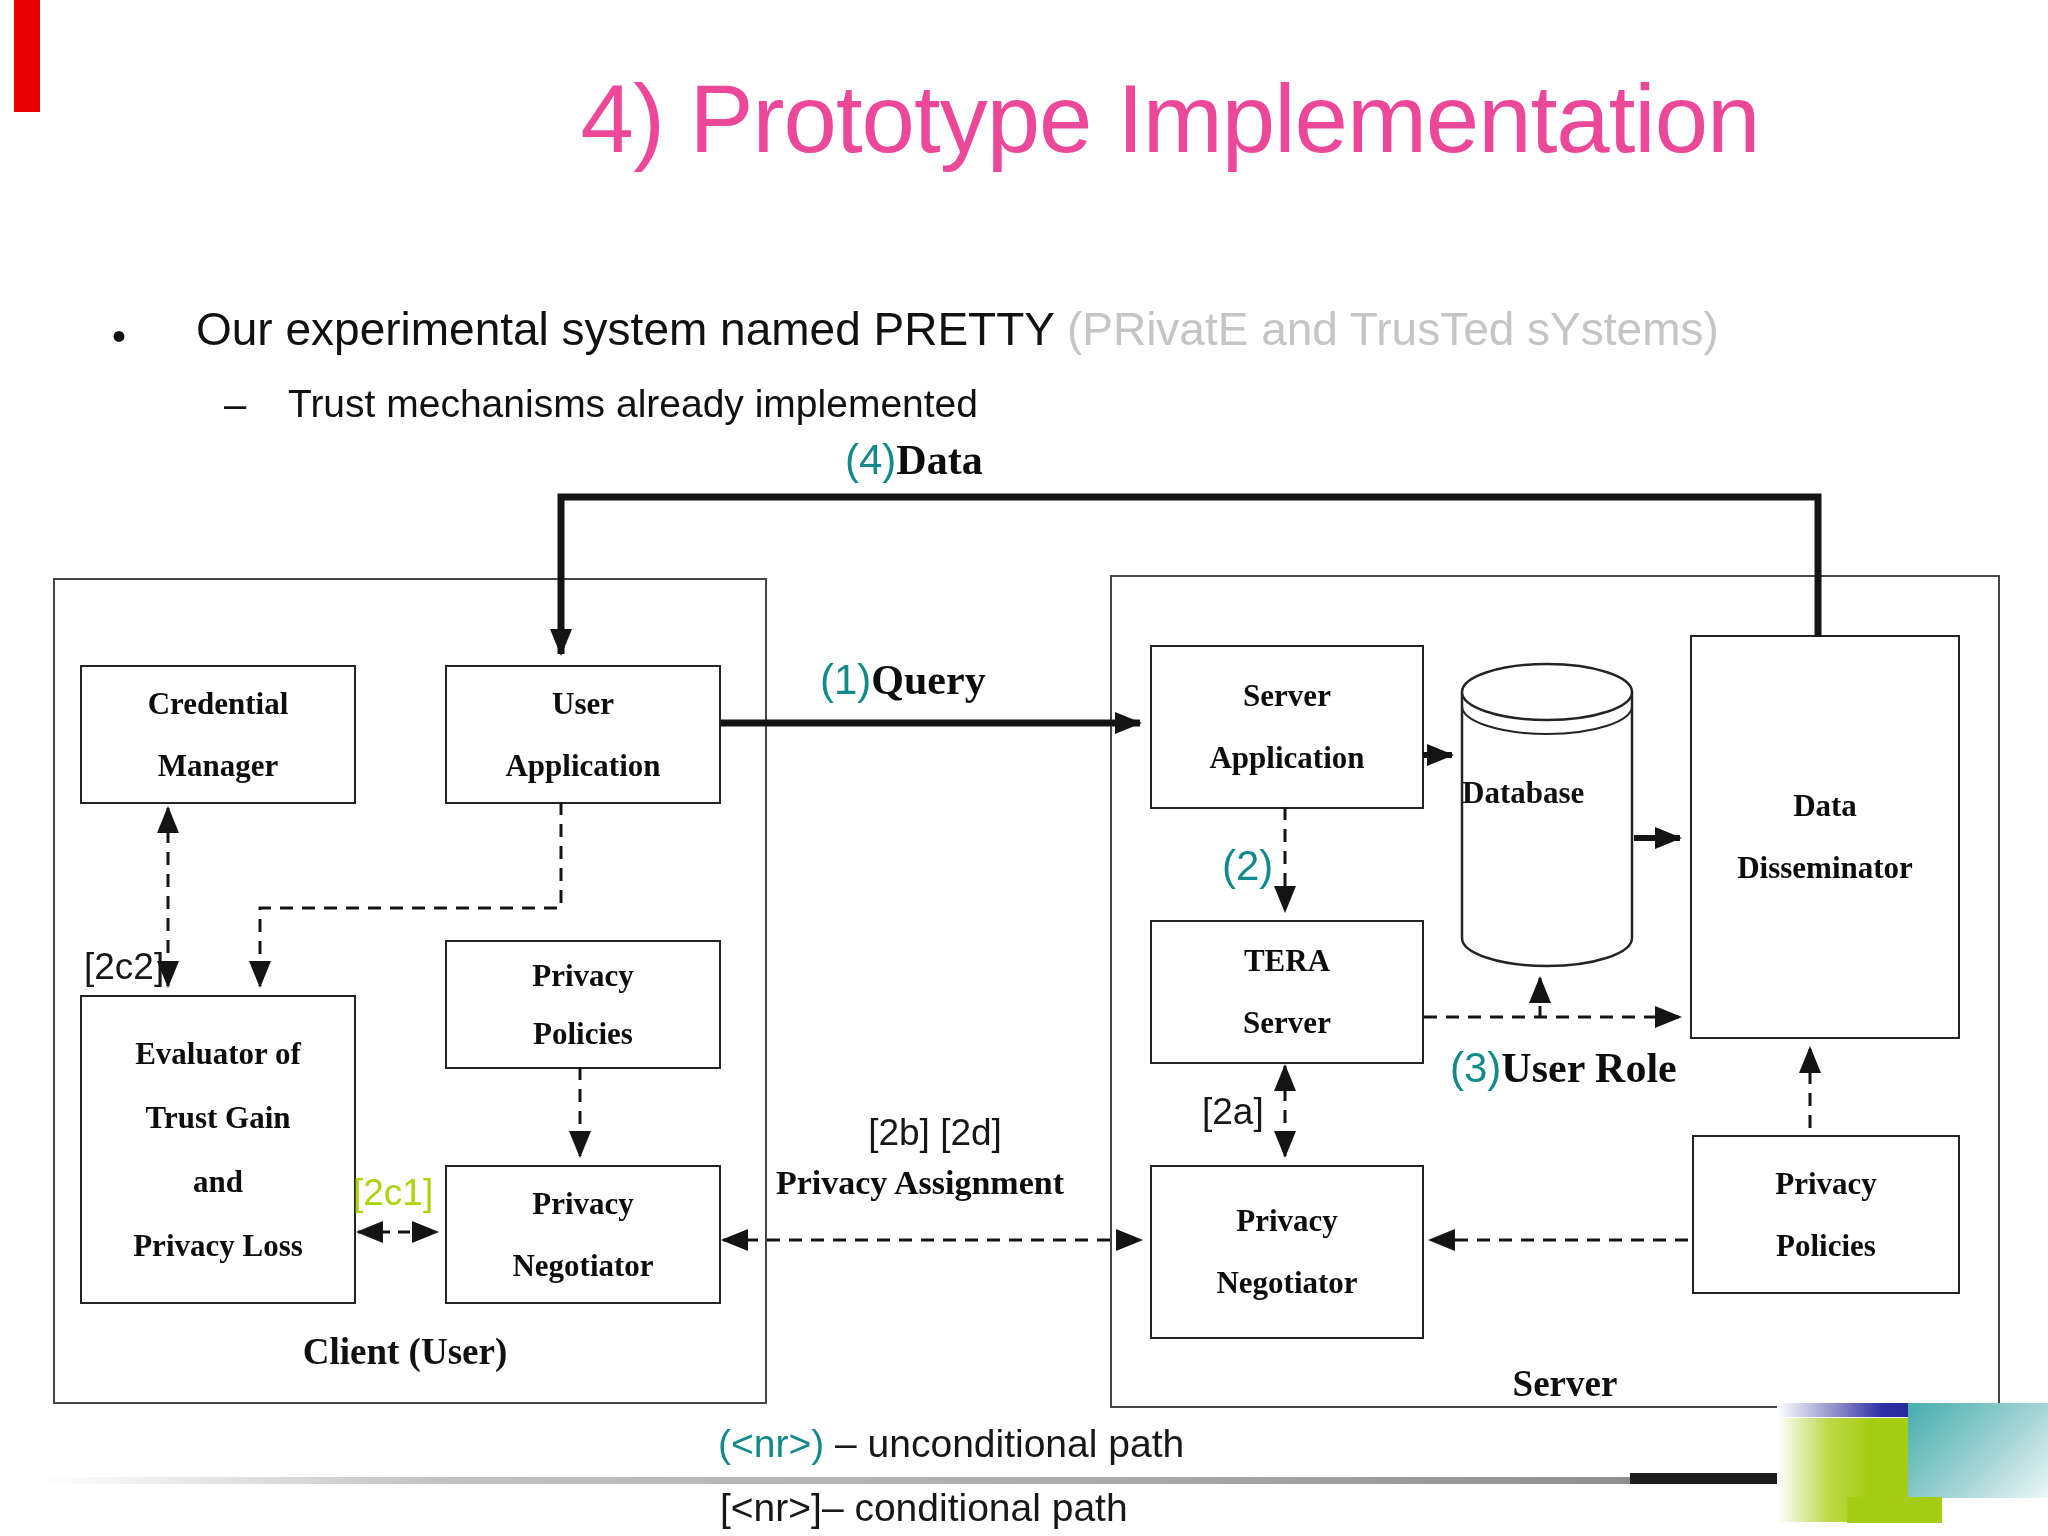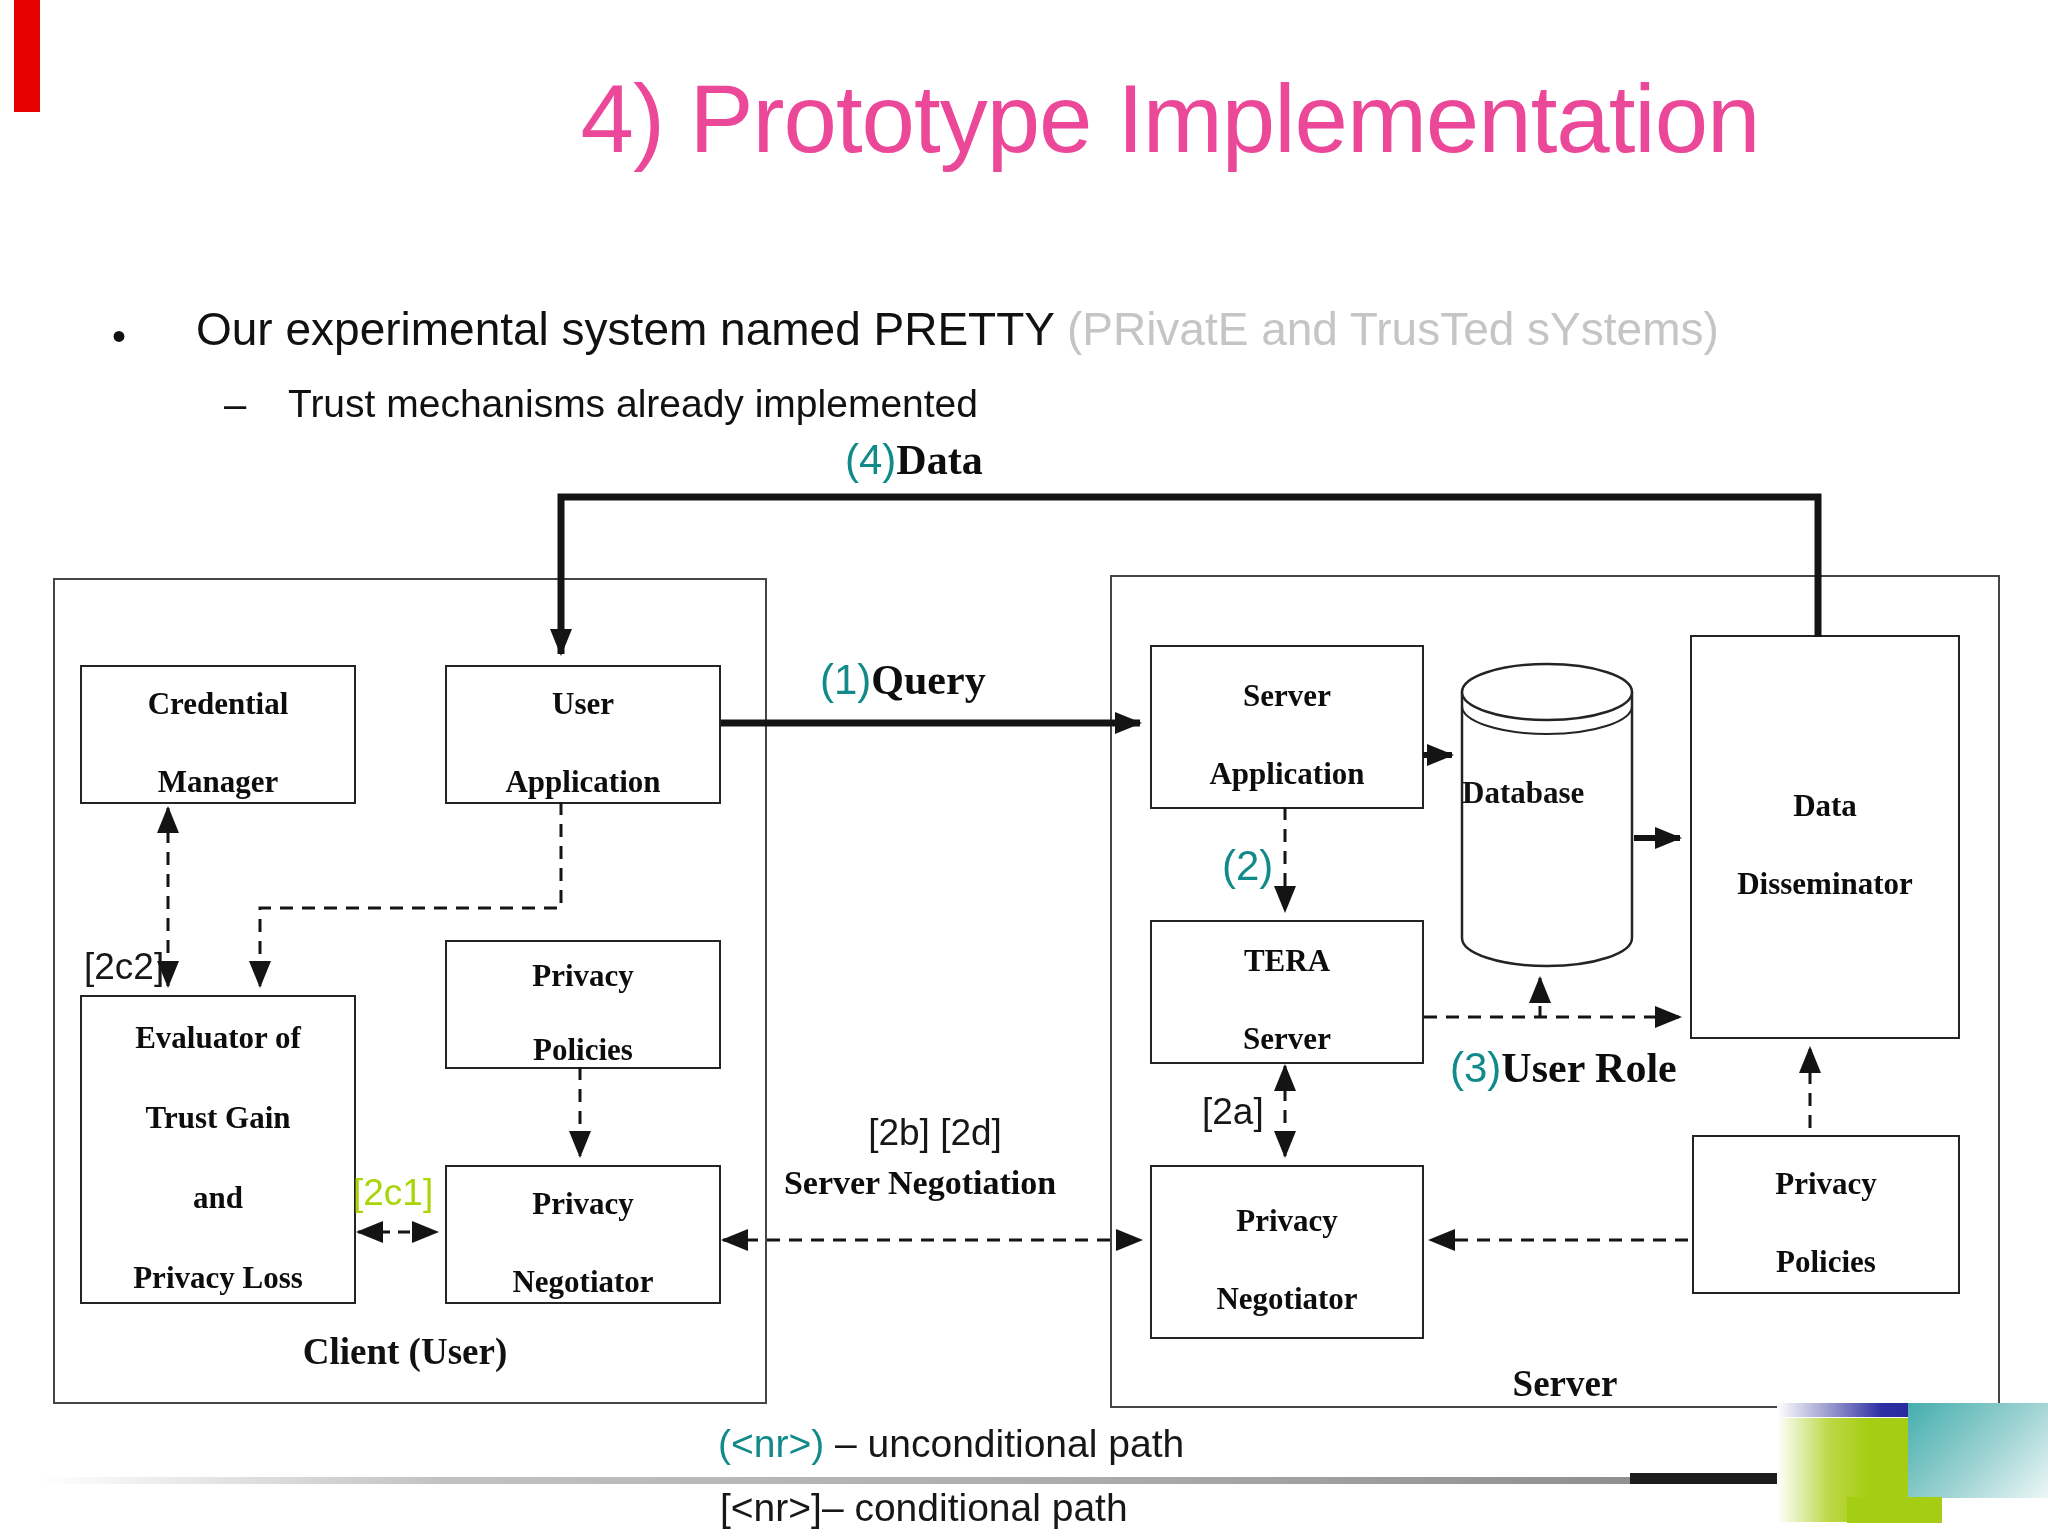--- a/index.html
+++ b/index.html
@@ -13,21 +13,21 @@
   .bullet-dot{left:112px;top:314px;font-size:40px;color:#111;}
   .bullet-main{left:196px;top:302px;font-size:46px;white-space:nowrap;}
   .bullet-gray{color:#c5c5c5;}
   .sub-dash{left:224px;top:382px;font-size:40px;}
   .bullet-sub{left:288px;top:382px;font-size:39px;white-space:nowrap;}
   
   .outer{border:2px solid #454545;background:transparent;}
   .dbox{background:#fff;border:2px solid #242424;display:flex;flex-direction:column;
         align-items:center;justify-content:center;text-align:center;
         font-family:"Liberation Serif",serif;font-weight:bold;font-size:31px;color:#0d0d0d;}
-  .dbox .ln{line-height:62px;white-space:nowrap;margin-top:16px;}
+  .dbox .ln{line-height:62px;white-space:nowrap;}
   .ev .ln{line-height:64px;}
   .zone-label{font-family:"Liberation Serif",serif;font-weight:bold;font-size:37px;
               text-align:center;white-space:nowrap;}
   .plabel{white-space:nowrap;font-size:42px;}
   .plabel .num{color:#128a8a;font-family:"Liberation Sans",sans-serif;}
   .plabel .wrd{color:#0d0d0d;font-family:"Liberation Serif",serif;font-weight:bold;}
   .brkt{font-family:"Liberation Sans",sans-serif;font-size:37px;color:#171717;white-space:nowrap;}
   .chartreuse{color:#abd40a;}
   .neg-label{font-family:"Liberation Serif",serif;font-weight:bold;font-size:34px;
              text-align:center;white-space:nowrap;color:#0d0d0d;}
@@ -109,21 +109,21 @@
   </div>
 
   <div class="abs lbl-z" style="left:1462px;top:775px;width:170px;font-family:'Liberation Serif',serif;font-weight:bold;font-size:31px;z-index:60;">Database</div>
 
   <div class="abs plabel lbl-z" style="left:845px;top:436px;"><span class="num">(4)</span><span class="wrd">Data</span></div>
   <div class="abs plabel lbl-z" style="left:820px;top:656px;"><span class="num">(1)</span><span class="wrd">Query</span></div>
   <div class="abs plabel lbl-z" style="left:1222px;top:842px;"><span class="num">(2)</span></div>
   <div class="abs plabel lbl-z" style="left:1450px;top:1044px;"><span class="num">(3)</span><span class="wrd">User Role</span></div>
   <div class="abs brkt lbl-z" style="left:1202px;top:1072px;margin-top:19px;">[2a]</div>
   <div class="abs brkt lbl-z" style="left:790px;top:1112px;width:290px;text-align:center;">[2b] [2d]</div>
-  <div class="abs neg-label lbl-z" style="left:740px;top:1164px;width:360px;">Server Negotiation</div>
+  <div class="abs neg-label lbl-z" style="left:740px;top:1164px;width:360px;">Privacy Assignment</div>
   <div class="abs brkt chartreuse lbl-z" style="left:353px;top:1172px;">[2c1]</div>
   <div class="abs brkt lbl-z" style="left:84px;top:946px;">[2c2]</div>
 
   <div class="abs zone-label lbl-z" style="left:240px;top:1330px;width:330px;">Client (User)</div>
   <div class="abs zone-label lbl-z" style="left:1450px;top:1362px;width:230px;">Server</div>
 
   <div class="abs rule-gray"></div>
   <div class="abs rule-black"></div>
   <div class="abs legend lbl-z" style="left:718px;top:1422px;"><span class="teal">(&lt;nr&gt;)</span><span> – unconditional path</span></div>
   <div class="abs legend lbl-z" style="left:720px;top:1486px;z-index:60;">[&lt;nr&gt;]– conditional path</div>

